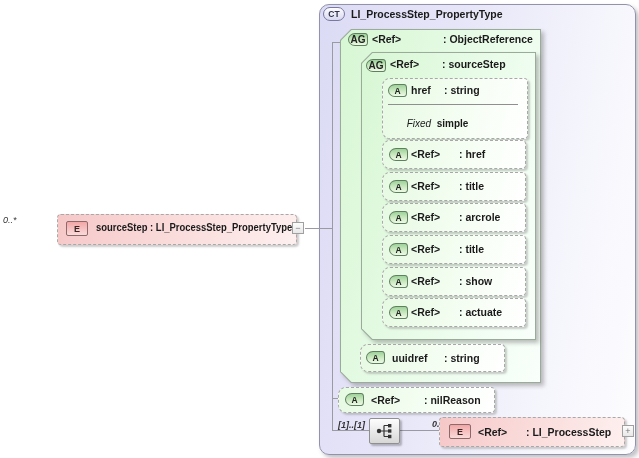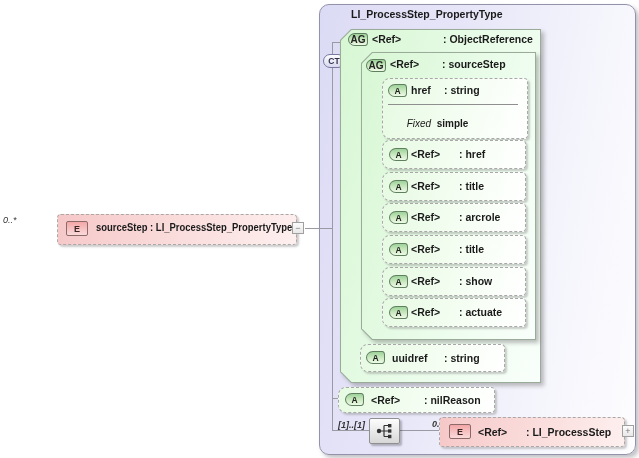--- a/index.html
+++ b/index.html
@@ -36,21 +36,21 @@
 
   
   .tic{position:absolute;display:flex;align-items:center;justify-content:center;
     font-weight:bold;color:#222;box-sizing:border-box;}
   .tic.green{width:20px;height:13px;border:1px solid #5f7f5f;border-radius:7px 3px 3px 7px/50% 30% 30% 50%;
     background:linear-gradient(180deg,#9ed29a 0%,#cdeac2 55%,#eefae8 100%);font-size:10px;}
   .tic.a{width:19px;font-size:8.5px;}
   .tic.pinkE{width:22px;height:15px;border:1px solid #8d6a6a;border-radius:2px;
     background:linear-gradient(180deg,#f3a6a6 0%,#f7c6c6 60%,#fadada 100%);font-size:9px;color:#3a2525;}
   .tic.ct{width:22px;height:14px;border:1px solid #7878a0;border-radius:7px/50%;
-    background:linear-gradient(180deg,#fdfdff,#d9d9f0);font-size:8.5px;color:#30304a;margin-top:47px;}
+    background:linear-gradient(180deg,#fdfdff,#d9d9f0);font-size:8.5px;color:#30304a;}
 
   .handle{position:absolute;width:12px;height:12px;box-sizing:border-box;
     border:1px solid #a0a0a0;background:linear-gradient(180deg,#fcfcfc,#e8e8e8);
     font-size:9px;color:#777;display:flex;align-items:center;justify-content:center;line-height:1;}
 
   .seqbox{position:absolute;left:369px;top:418px;width:31px;height:26px;box-sizing:border-box;
     border:1px solid #8f8f8f;border-radius:2px;background:linear-gradient(180deg,#fdfdfd,#d7d7d7);
     box-shadow:2px 2px 2px rgba(0,0,0,0.25);display:flex;align-items:center;justify-content:center;}
 
   .facet{position:absolute;font-size:10px;color:#1a1a1a;white-space:pre;}

